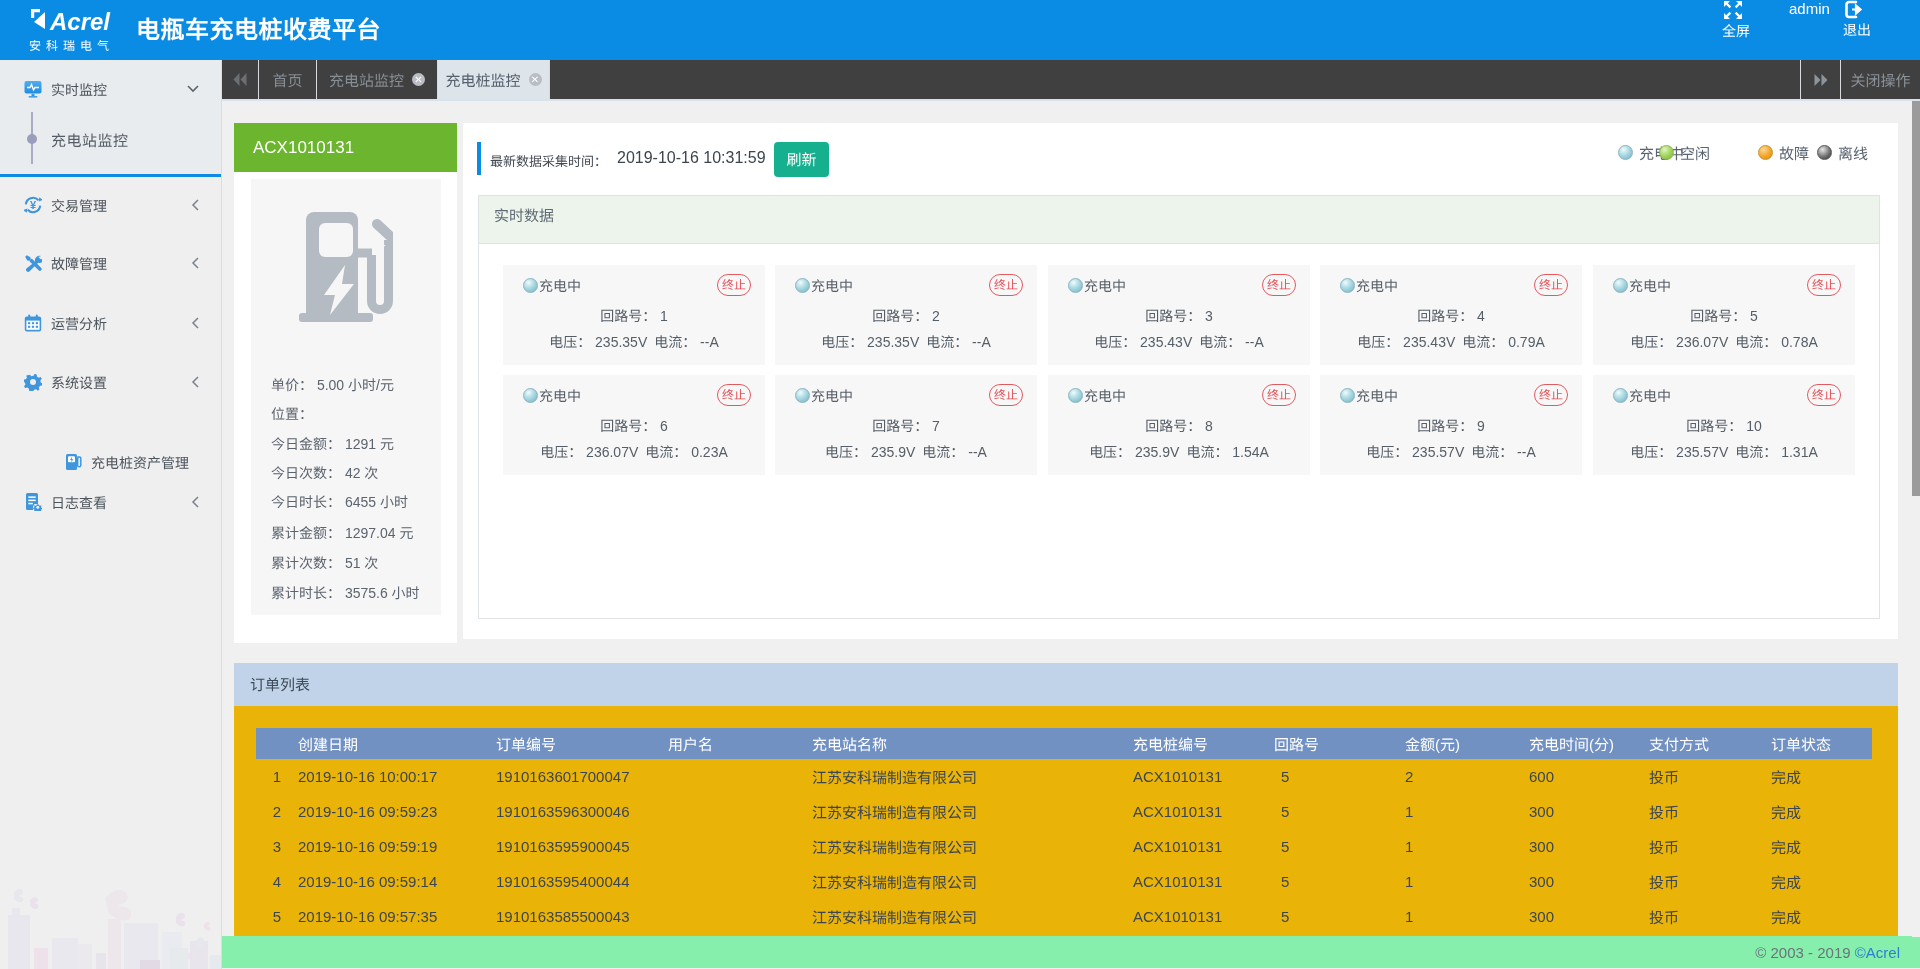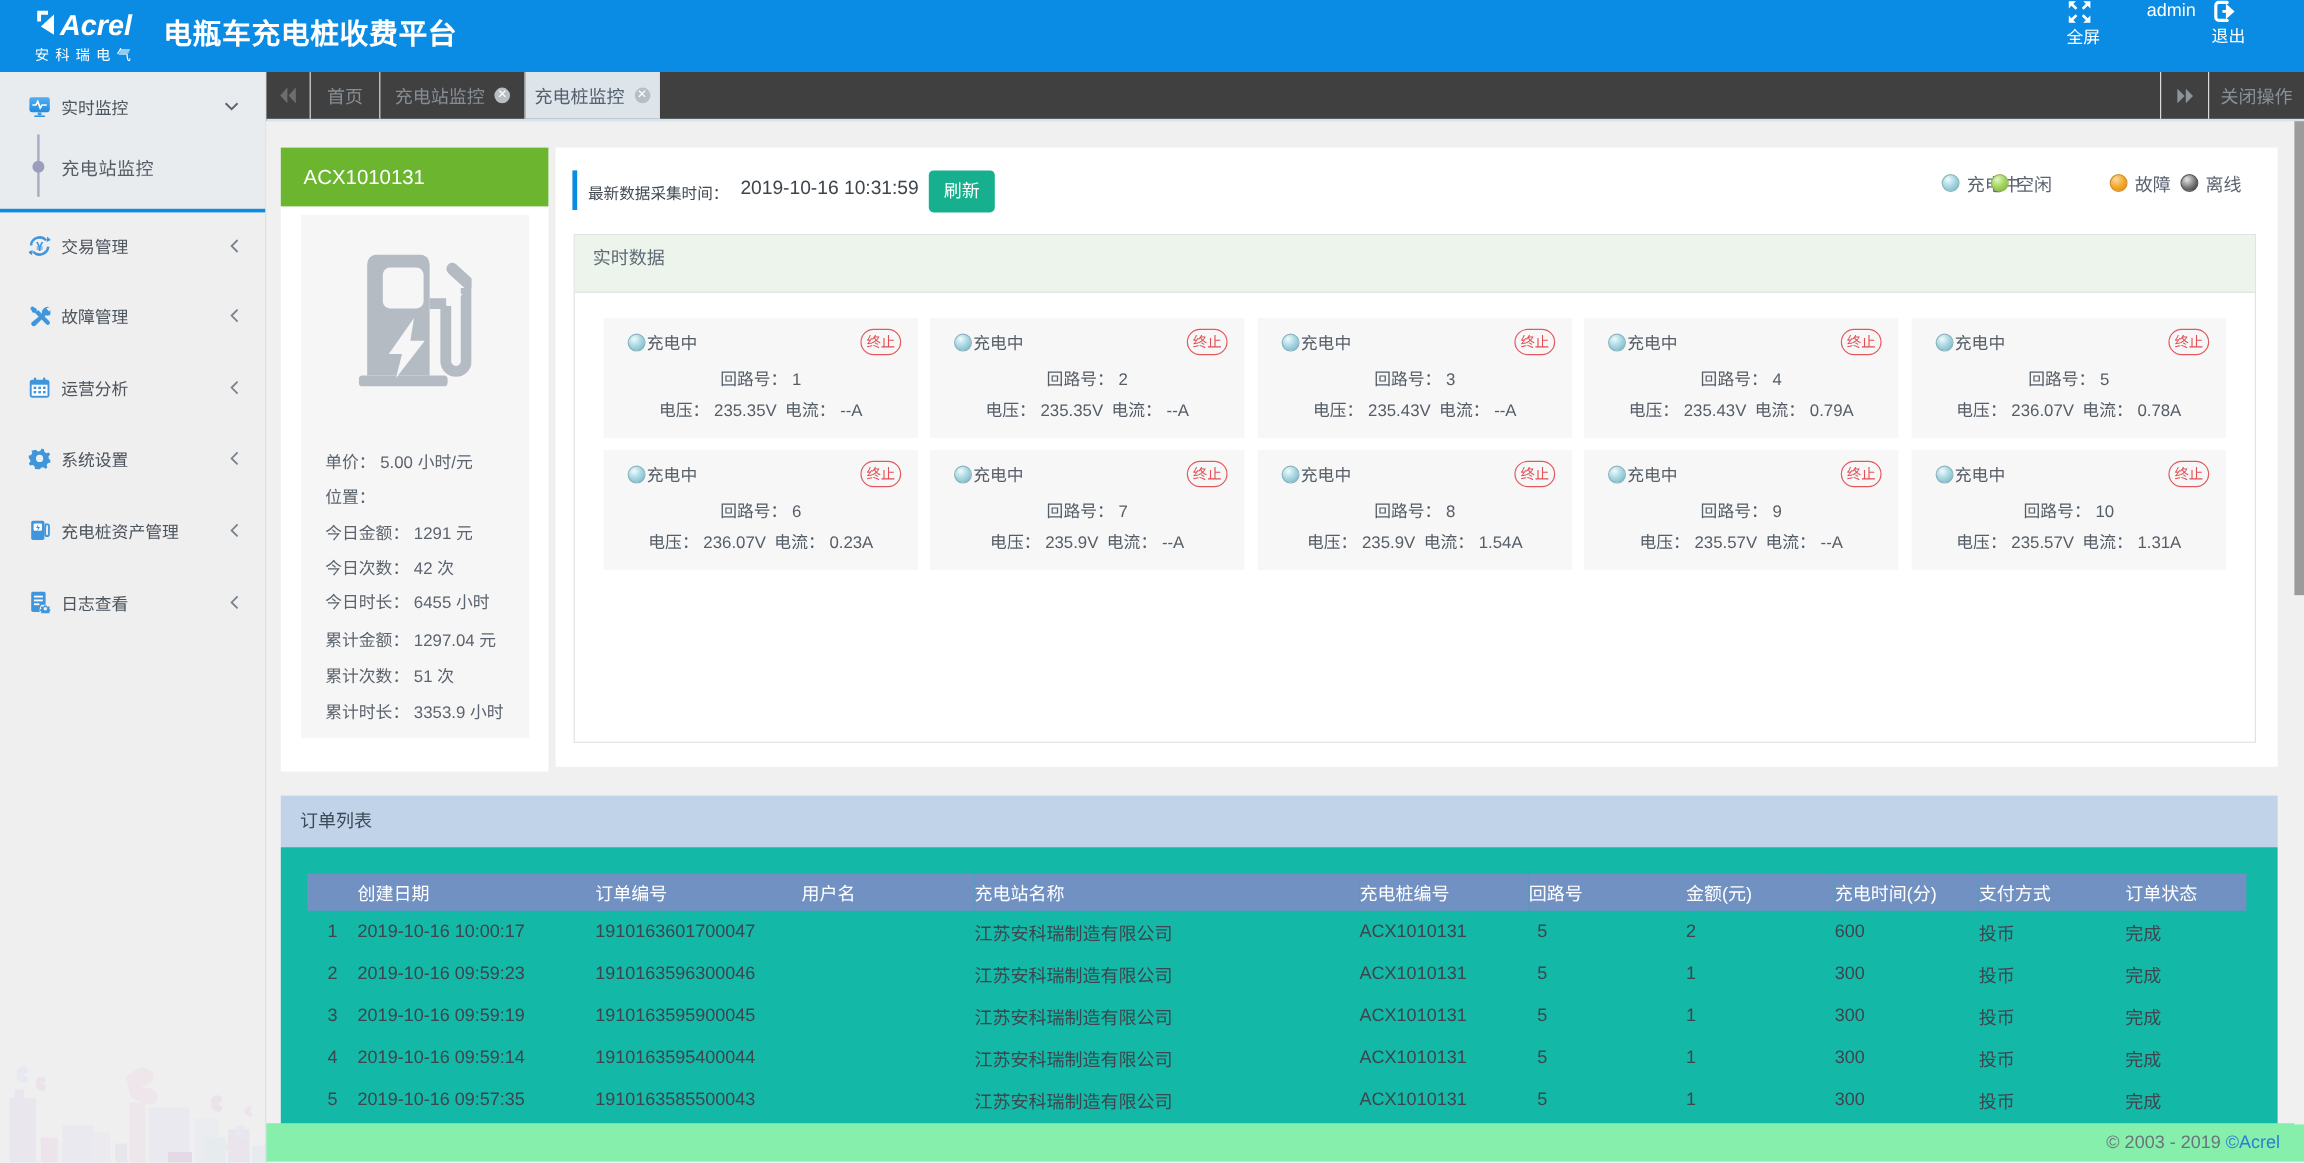--- a/index.html
+++ b/index.html
@@ -40,21 +40,21 @@
 .card .dot{position:absolute;left:20px;top:13px;width:15px;height:15px;border-radius:50%;background:radial-gradient(circle at 35% 28%,#f0fbfc 0%,#aedbe5 42%,#6fb0c2 100%);border:1px solid #8ab3bd;}
 .card .st{position:absolute;left:36px;top:13px;line-height:16px;}
 .card .stop{position:absolute;right:14px;top:9px;width:34px;height:22px;border:1px solid #e2595e;border-radius:11px;color:#e25056;font-size:12px;text-align:center;line-height:20px;}
 .card .l1{position:absolute;left:0;width:100%;top:43px;text-align:center;line-height:16px;}
 .card .l2{position:absolute;left:0;width:100%;top:69px;text-align:center;line-height:16px;}
 
 .lgd{position:absolute;top:40px;height:16px;display:flex;align-items:center;font-size:15px;color:#5a6470;}
 .ldot{width:15px;height:15px;border-radius:50%;margin-right:6px;display:inline-block;}
 
 #orders-hd{position:absolute;left:12px;top:562px;width:1664px;height:43px;background:#c0d3e9;line-height:43px;padding-left:16px;font-size:15px;color:#3d4a57;}
-#orders-bd{position:absolute;left:12px;top:605px;width:1664px;height:231px;background:#14b8a6;}
+#orders-bd{position:absolute;left:12px;top:605px;width:1664px;height:231px;background:#eab308;}
 table#otb{position:absolute;left:22px;top:22px;width:1616px;border-collapse:collapse;table-layout:fixed;font-size:15px;}
 #otb th{background:#7191c3;color:#fff;font-weight:normal;text-align:left;height:31px;padding:0;}
 #otb td{height:35px;padding:0;color:#3d454e;text-align:left;font-weight:normal;}
 
 #ftr{position:absolute;left:222px;top:936px;width:1698px;height:32px;background:#86efac;font-size:15px;color:#6b737b;line-height:33px;}
 #ftr span{position:absolute;right:20px;}
 
 #sbar{position:absolute;left:1912px;top:101px;width:8px;height:836px;background:#f0f0f1;}
 #sthumb{position:absolute;left:0;top:0;width:8px;height:395px;background:#9b9b9b;}
 </style>
@@ -163,21 +163,21 @@
   <div class="mi" style="top:292px;">
     <svg class="ico" viewBox="0 0 18 18">
       <path d="M9 0.5 l2 0.3 .7 2 1.9.8 1.9-1 1.4 1.5 -1 1.9 .8 1.9 2 .7 0 2 -2 .7 -.8 1.9 1 1.9 -1.4 1.4 -1.9 -1 -1.9.8 -.7 2 -2 .3 -2-.3 -.7-2 -1.9-.8 -1.9 1 -1.4-1.4 1-1.9 -.8-1.9 -2-.7 0-2 2-.7 .8-1.9 -1-1.9 L4.4 2.6 l1.9 1 1.9-.8 z" fill="#3f96dc" transform="rotate(12 9 9)"></path>
       <circle cx="9" cy="9" r="3" fill="#efeff0"></circle>
     </svg>
     <span class="txt">系统设置</span>
     <svg class="chev" style="width:8px;height:12px;" viewBox="0 0 8 12">
         <path d="M7 1 L2 6 l5 5" fill="none" stroke="#79828c" stroke-width="1.5"></path>
       </svg>
   </div>
-  <div class="mi" style="top:352px;">
+  <div class="mi" style="top:372px;margin-left:40px;">
     <svg class="ico" viewBox="0 0 18 18">
       <rect x="2" y="1" width="11" height="16" rx="1.5" fill="#3f96dc"></rect>
       <rect x="4" y="3.2" width="7" height="6" rx="1" fill="#fff"></rect>
       <path d="M8 3.8 L6 7 h1.6 L7 9.6 9.4 6.2 H7.8 z" fill="#3f96dc"></path>
       <path d="M14 4 h1.6 a1.2 1.2 0 0 1 1.2 1.2 v7 a1.6 1.6 0 0 1 -3.2 0 v-5 z" fill="none" stroke="#3f96dc" stroke-width="1.5"></path>
     </svg>
     <span class="txt">充电桩资产管理</span>
     <svg class="chev" style="width:8px;height:12px;" viewBox="0 0 8 12">
         <path d="M7 1 L2 6 l5 5" fill="none" stroke="#79828c" stroke-width="1.5"></path>
       </svg>
@@ -261,21 +261,21 @@
         <path d="M78 12 L91 24" stroke="#b5bbc3" stroke-width="10" stroke-linecap="round" fill="none"></path>
         <path d="M73 25 L86.5 33.5 73 42.5 z" fill="#f6f6f7"></path>
       </svg>
       <div class="stat" style="top:195px;">单价： 5.00 小时/元</div>
       <div class="stat" style="top:224px;">位置：</div>
       <div class="stat" style="top:254px;">今日金额： 1291 元</div>
       <div class="stat" style="top:283px;">今日次数： 42 次</div>
       <div class="stat" style="top:312px;">今日时长： 6455 小时</div>
       <div class="stat" style="top:343px;">累计金额： 1297.04 元</div>
       <div class="stat" style="top:373px;">累计次数： 51 次</div>
-      <div class="stat" style="top:403px;">累计时长： 3353.9 小时</div>
+      <div class="stat" style="top:403px;">累计时长： 3575.6 小时</div>
     </div>
   </div>
   <div id="rpanel">
     <div style="position:absolute;left:14px;top:19px;width:4px;height:33px;background:#0b8ce4;"></div>
     <div style="position:absolute;left:27px;top:28px;font-size:13px;color:#424a52;">最新数据采集时间：</div>
     <div style="position:absolute;left:154px;top:26px;font-size:16px;color:#3c444c;">2019-10-16 10:31:59</div>
     <div style="position:absolute;left:311px;top:19px;width:55px;height:35px;background:#17b08e;border-radius:4px;color:#fff;font-size:15px;text-align:center;line-height:35px;">刷新</div>
     <div class="lgd" style="left:1155px;top:21px;"><span class="ldot" style="background:radial-gradient(circle at 35% 28%,#f0fbfc 0%,#aedbe5 42%,#6fb0c2 100%);border:1px solid #8ab3bd;"></span>充电中</div>
     <div class="lgd" style="left:1196px;top:21px;"><span class="ldot" style="background:radial-gradient(circle at 35% 28%,#e2f5c2 0%,#a3d45e 50%,#78b52f 100%);border:1px solid #8cb854;"></span>空闲</div>
     <div class="lgd" style="left:1295px;top:21px;"><span class="ldot" style="background:radial-gradient(circle at 35% 28%,#fbd9a0 0%,#f4a82d 50%,#e08a07 100%);border:1px solid #cf9026;"></span>故障</div>

